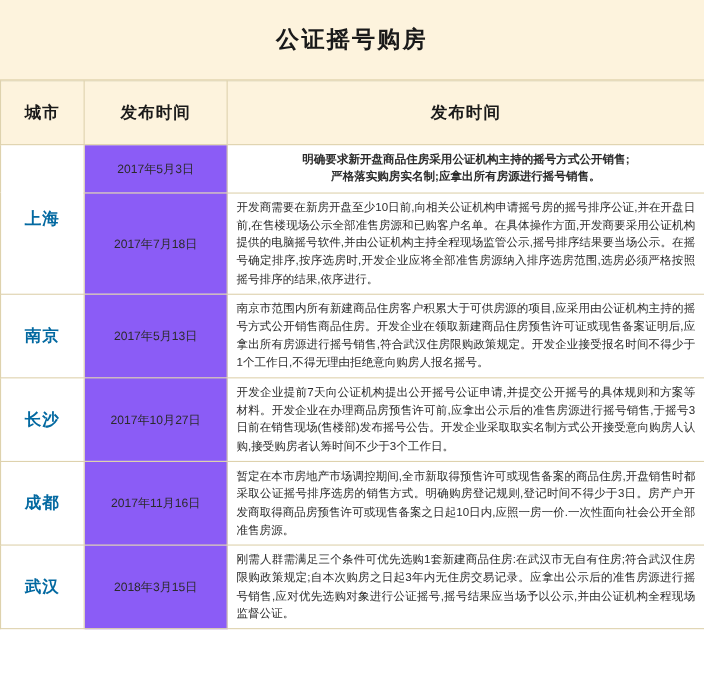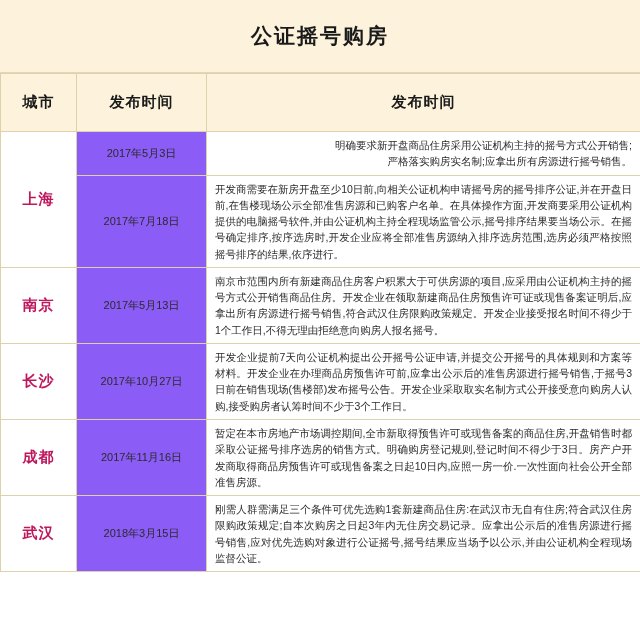--- a/index.html
+++ b/index.html
@@ -59,41 +59,40 @@
   }
   col.c-city { width: 76px; }
   col.c-date { width: 130px; }
   col.c-desc { width: 434px; }
 
   td.city-cell {
     text-align: center;
     font-size: 15px;
     font-weight: bold;
     letter-spacing: 1px;
-    color: #be185d;
+    color: #0369a1;
     background: #ffffff;
   }
   td.date-cell {
     text-align: center;
     font-size: 11px;
     color: #2b2b2b;
     background: #8b5cf6;
     letter-spacing: 0px;
   }
   td.desc-cell {
     font-size: 10.5px;
     line-height: 1.55;
     color: #2b2b2b;
     text-align: justify;
     background: #ffffff;
     padding: 7px 10px;
   }
   .desc-strong {
-    font-weight: normal;
-    text-align: right;
+    font-weight: bold;
   }
   .row-sh-1 td.desc-cell { text-align: center; }
 </style>
 </head>
 <body>
 
 <div class="page">
 
   <div class="title-bar">
     <div class="title-text">公证摇号购房</div>

